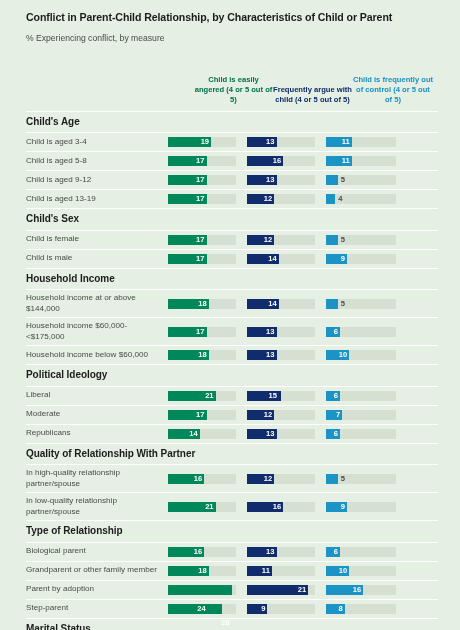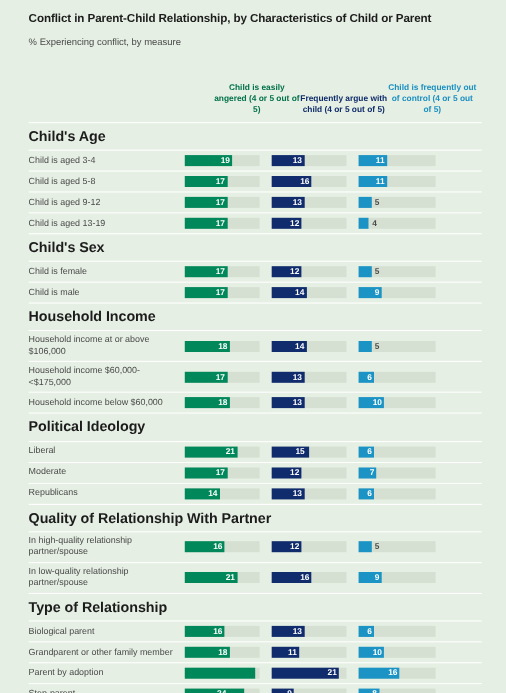--- a/index.html
+++ b/index.html
@@ -72,21 +72,21 @@
     height: 1px;
     background: #ffffff;
     margin: 3px 22px 0 26px;
   }
 
   
   .rows {
     padding: 0 22px 0 26px;
   }
   .group-head {
-    font-size: 13px;
+    font-size: 10px;
     font-weight: bold;
     color: #1c1c1c;
     padding: 4px 0 4px 0;
     border-bottom: 1px solid #ffffff;
     line-height: 1.25;
     letter-spacing: -0.05px;
   }
   .row {
     display: flex;
     align-items: center;
@@ -307,21 +307,21 @@
           <div class="cell k3">
             <div class="track">
               <div class="bar blue" title="Child is frequently out of control (4 or 5 out of 5): 9%" style="width: 21px;"></div>
               <div class="bar-val inside" style="left: 0px; width: 21px; text-align: right; padding-right: 2px; box-sizing: border-box;">9</div>
             </div>
           </div>
         </div>
       </div>
       <div class="group-head">Household Income</div>
       <div class="row tall">
-        <div class="row-label">Household income at or above $106,000</div>
+        <div class="row-label">Household income at or above $144,000</div>
         <div class="cells">
           <div class="cell k1">
             <div class="track">
               <div class="bar green" title="Child is easily angered (4 or 5 out of 5): 18%" style="width: 40.8px;"></div>
               <div class="bar-val inside" style="left: 0px; width: 40.8px; text-align: right; padding-right: 2px; box-sizing: border-box;">18</div>
             </div>
           </div>
           <div class="cell k2">
             <div class="track">
               <div class="bar navy" title="Frequently argue with child (4 or 5 out of 5): 14%" style="width: 31.7px;"></div>

